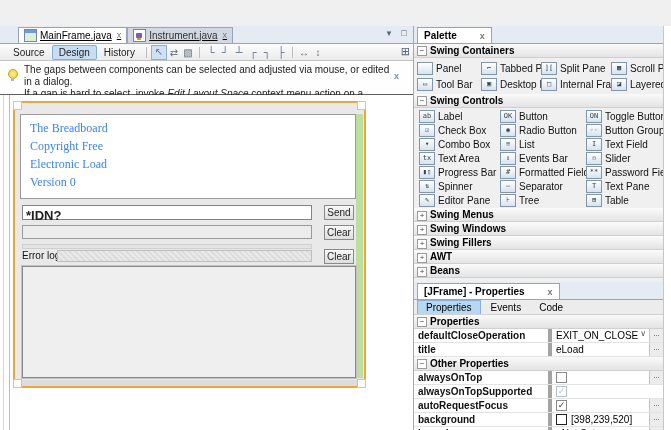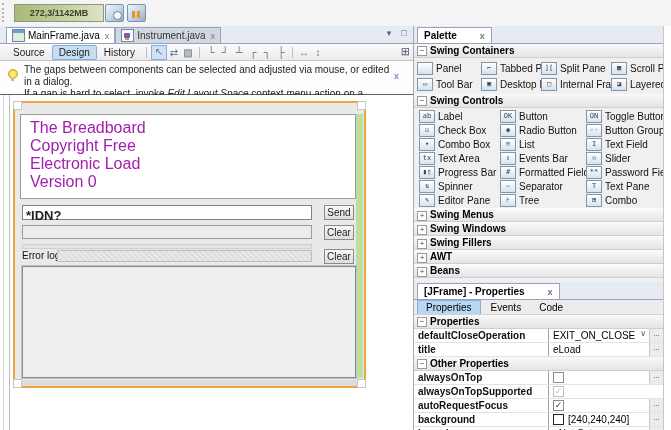--- a/index.html
+++ b/index.html
@@ -15,21 +15,21 @@
   .cube{position:absolute;top:4px;width:17px;height:16px;border:1px solid #7d93a8;border-radius:2px;
         background:linear-gradient(135deg,#eef5fb 0%,#c3d5e4 55%,#93accA 100%);}
   .cube.c1{left:105px;} .cube.c2{left:127px;}
   .cube .clock{position:absolute;right:1px;bottom:1px;width:7px;height:7px;border-radius:50%;
         background:#f5f9ff;border:1px solid #6c86a0;}
   .cube .bars{position:absolute;left:4px;bottom:3px;width:8px;height:7px;
         background:linear-gradient(90deg,#e89427 0 3px,transparent 3px 5px,#e89427 5px 8px);}
   
   .editor{position:absolute;left:0;top:26px;width:413px;height:404px;background:#fff;}
   .tabbar{position:relative;height:17px;background:#e6eaf2;border-bottom:1px solid #97a4bb;
-          display:flex;align-items:flex-end;padding-left:6px;}
+          display:flex;align-items:center;padding-left:18px;text-decoration:underline;}
   .tab{display:inline-flex;align-items:center;gap:3px;height:15px;padding:0 5px;
        font-size:10px;border:1px solid #97a4bb;border-bottom:none;background:#d2d8e2;color:#333;
        white-space:nowrap;}
   .tab.active{background:#fff;color:#000;}
   .tclose{color:#777;font-size:9px;margin-left:2px;}
   .ficon{width:11px;height:11px;border:1px solid #6f86b5;background:#fff;position:relative;flex:none;}
   .ficon.form{background:linear-gradient(#6f9bd8 0 3px,#dff0d2 3px);}
   .ficon.java{background:#fdfdfd;} .ficon.java::after{content:"";position:absolute;left:2px;top:3px;
        width:6px;height:5px;background:#7a5fb0;border-radius:1px;box-shadow:0 3px 0 -1px #e89427;}
   .wc{position:absolute;top:2px;font-size:9px;color:#55617a;width:12px;text-align:center;}
@@ -56,21 +56,21 @@
   
   .frame{position:absolute;left:13px;top:6px;width:349px;height:283px;
          border:2px solid #eda63c;background:#e9e9e9;}
   .handle{position:absolute;width:7px;height:7px;background:#fff;border:1px solid #c6c6c6;z-index:5;}
   .h-tl{left:-2px;top:-2px;} .h-tr{right:-2px;top:-2px;}
   .h-bl{left:-2px;bottom:-2px;} .h-br{right:-2px;bottom:-2px;}
   .green{position:absolute;left:341px;top:11px;width:7px;height:264px;background:#bcdf9f;}
   .bstrip{position:absolute;left:0;top:277px;width:349px;height:6px;background:#dcdcdc;}
   .ta1{position:absolute;left:5px;top:11px;width:336px;height:85px;background:#fff;
        border:1px solid #9a9a9a;box-sizing:border-box;padding:4px 0 0 9px;
-       font-family:Liberation Sans, sans-serif;font-size:16px;line-height:18px;color:#a21caf;}
+       font-family:Liberation Serif, serif;font-size:12px;line-height:18px;color:#3b82f6;}
   .fld{position:absolute;background:#fff;border:1px solid #838383;box-sizing:border-box;
        font-size:13px;font-weight:bold;color:#222;padding:2px 0 0 3px;}
   .cmd{left:7px;top:102px;width:290px;height:15px;}
   .f2{left:7px;top:122px;width:290px;height:14px;background:#ececec;border-color:#9a9a9a;}
   .strip{position:absolute;left:7px;top:141px;width:290px;height:5px;background:#e3e3e3;
          border:1px solid #cfcfcf;box-sizing:border-box;}
   .errlbl{position:absolute;left:7px;top:147px;font-size:10px;color:#111;}
   .errfld{left:42px;top:147px;width:255px;height:12px;background:#e9e9e9;border-color:#bdbdbd;
           background-image:repeating-linear-gradient(45deg,#e9e9e9 0 2px,#dddddd 2px 4px);}
   .btn{position:absolute;width:30px;height:15px;background:linear-gradient(#f8f8f8,#dedede);
@@ -103,47 +103,37 @@
   .picon::after{content:attr(data-glyph);}
   .splitter{height:4px;background:#f0f0f0;}
   .subtabs{display:flex;height:14px;background:#ececec;border-bottom:1px solid #d2d2d2;
            font-size:10px;align-items:center;padding-left:3px;gap:2px;}
   .subtab{padding:0 8px;height:13px;line-height:13px;}
   .subtab.active{background:#b7d7f3;border:1px solid #8ab0d8;border-bottom:none;}
   .prow{display:flex;height:13px;border-bottom:1px solid #e3e3e3;background:#fff;
         font-size:10px;align-items:center;}
   .pname{width:130px;padding-left:4px;font-weight:bold;color:#111;overflow:hidden;
          white-space:nowrap;flex:none;}
-  .pval{flex:1;border-left:1px solid #a3a3a3;padding-left:4px;height:13px;display:flex;
+  .pval{flex:1;border-left:4px solid #a3a3a3;padding-left:4px;height:13px;display:flex;
         align-items:center;position:relative;overflow:hidden;white-space:nowrap;}
   .combo-arrow{position:absolute;right:3px;top:0;font-size:8px;color:#557;}
   .dots{width:13px;height:13px;border-left:1px solid #c6c6c6;background:#ececec;text-align:center;
         font-size:8px;line-height:10px;color:#333;flex:none;}
   .cb{width:9px;height:9px;border:1px solid #8a8a8a;background:#fff;font-size:9px;line-height:8px;
       text-align:center;color:#444;}
   .cb.dis{border-color:#b4c0cc;color:#b4c0cc;}
   .swatch{width:9px;height:9px;border:1px solid #222;background:#fff;margin-right:4px;flex:none;}
   .rightstrip{position:absolute;left:663px;top:26px;width:8px;height:404px;background:#fff;
               border-left:1px solid #c6c6c6;box-sizing:border-box;}
 </style>
 </head>
 <body>
 
 <div class="root">
 
-  <div class="topbar">
-    <div class="grip"></div>
-    <div class="mem">272,3/1142MB</div>
-    <div class="cube c1">
-        <span class="clock"></span>
-      </div>
-    <div class="cube c2">
-        <span class="bars"></span>
-      </div>
-  </div>
 
   <div class="editor">
 
     <div class="tabbar">
       <div class="tab active">
         <span class="ficon form"></span>
         <span>MainFrame.java</span>
         <span class="tclose">x</span>
       </div>
       <div class="tab">
@@ -343,21 +333,21 @@
       <div class="pitem">
           <span class="picon" data-glyph="✎"></span>
           <span>Editor Pane</span>
         </div>
       <div class="pitem">
           <span class="picon" data-glyph="⊦"></span>
           <span>Tree</span>
         </div>
       <div class="pitem">
           <span class="picon" data-glyph="⊞"></span>
-          <span>Combo</span>
+          <span>Table</span>
         </div>
     </div>
 
     <div class="sechdr c"><span class="box">+</span><span>Swing Menus</span></div>
     <div class="sechdr c"><span class="box">+</span><span>Swing Windows</span></div>
     <div class="sechdr c"><span class="box">+</span><span>Swing Fillers</span></div>
     <div class="sechdr c"><span class="box">+</span><span>AWT</span></div>
     <div class="sechdr c"><span class="box">+</span><span>Beans</span></div>
 
     <div class="splitter"></div>
@@ -418,21 +408,21 @@
       <span class="pname">autoRequestFocus</span>
       <span class="pval">
           <span class="cb">✓</span>
         </span>
       <span class="dots">...</span>
     </div>
     <div class="prow">
       <span class="pname">background</span>
       <span class="pval">
           <span class="swatch"></span>
-          <span>[240,240,240]</span>
+          <span>[398,239,520]</span>
         </span>
       <span class="dots">...</span>
     </div>
     <div class="prow">
       <span class="pname">bounds</span>
       <span class="pval">
           <span>&lt;Not Set&gt;</span>
         </span>
       <span class="dots">...</span>
     </div>

